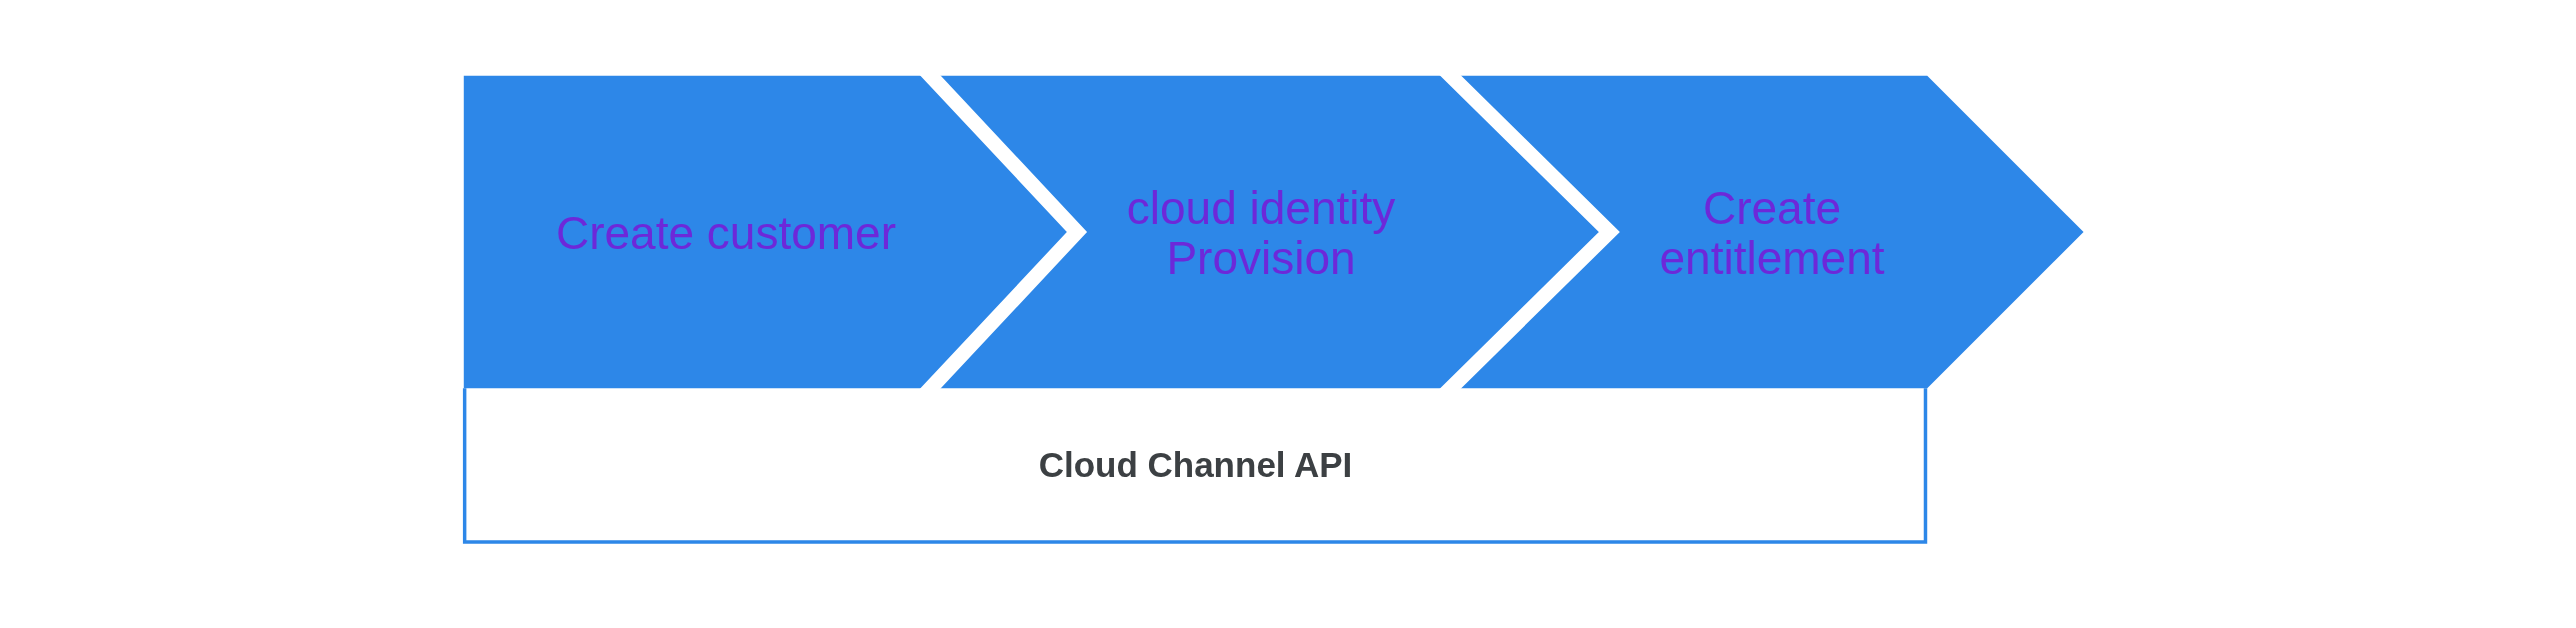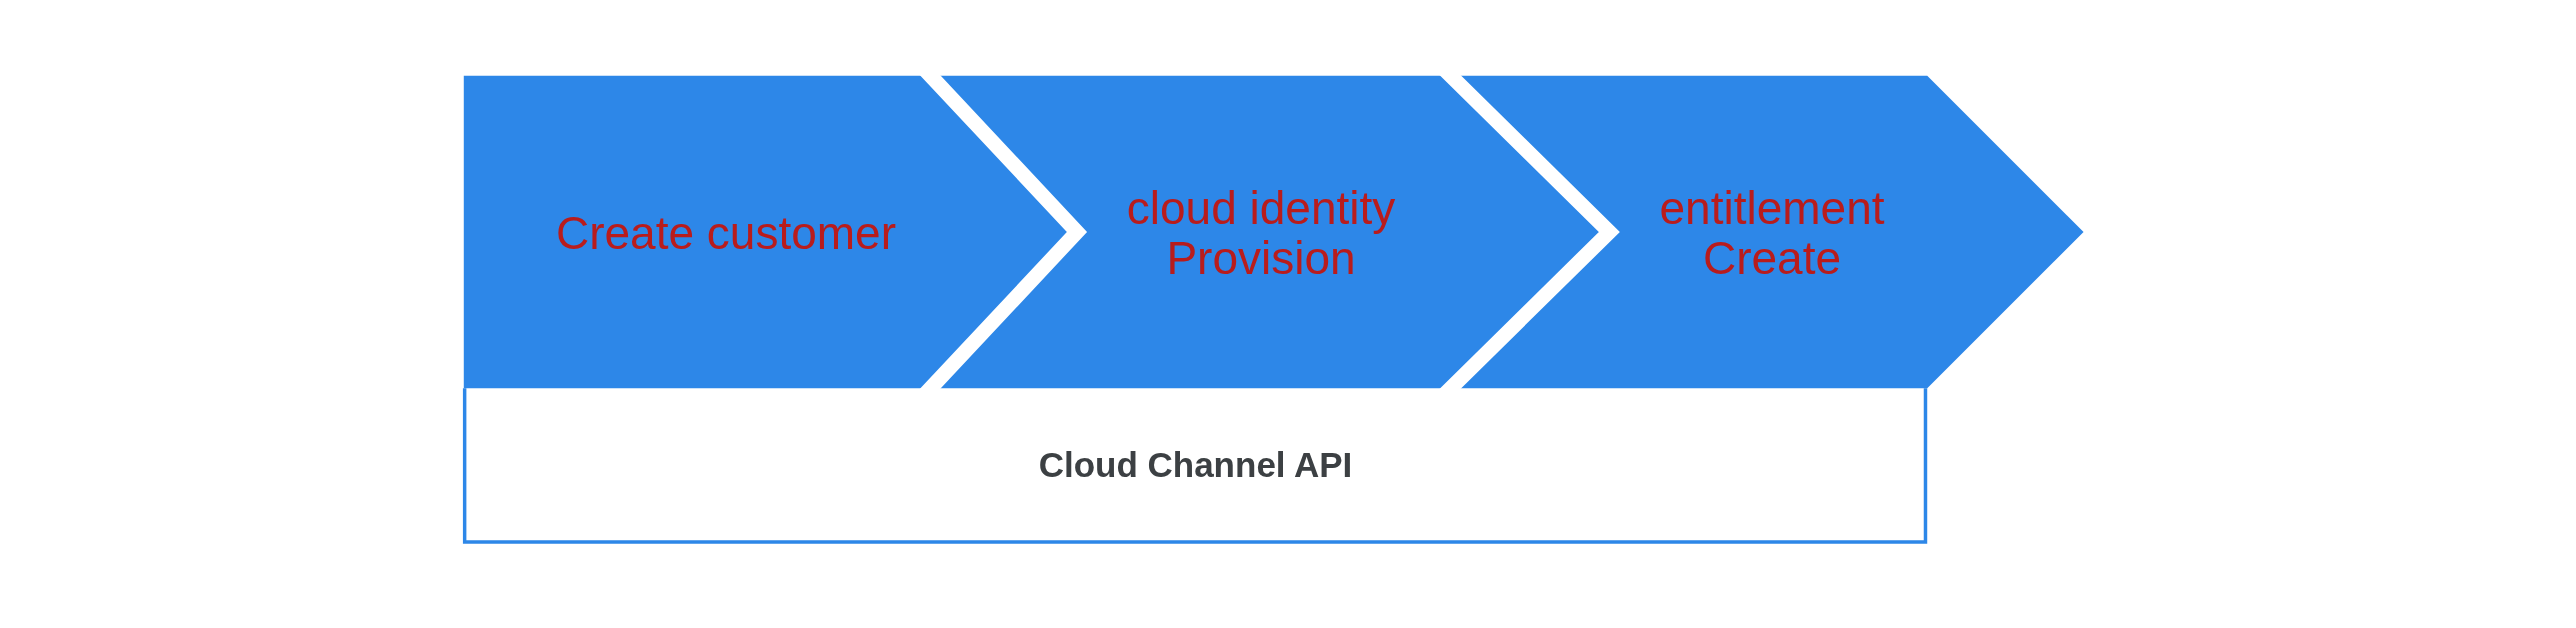--- a/index.html
+++ b/index.html
@@ -24,21 +24,21 @@
   .step-label {
     position: absolute;
     top: 76px;
     height: 313px;
     width: 538px;
     display: flex;
     flex-direction: column;
     align-items: center;
     justify-content: center;
     text-align: center;
-    color: #b91c1c;
+    color: #6d28d9;
     font-size: 46px;
     line-height: 50px;
     font-weight: 400;
     white-space: nowrap;
   }
   .step-label span { display: block; }
   .step-pos-1 { left: 457px; }   
   .step-pos-2 { left: 992px; }  
   .step-pos-3 { left: 1503px; }  
   .api-label {
@@ -76,20 +76,20 @@
     <span>Create customer</span>
     <span></span>
   </div>
 
   <div class="step-label step-pos-2">
     <span>cloud identity</span>
     <span>Provision</span>
   </div>
 
   <div class="step-label step-pos-3">
+    <span>Create</span>
     <span>entitlement</span>
-    <span>Create</span>
   </div>
 
   <div class="api-label">Cloud Channel API</div>
 
 </div>
 
 
 </body></html>

